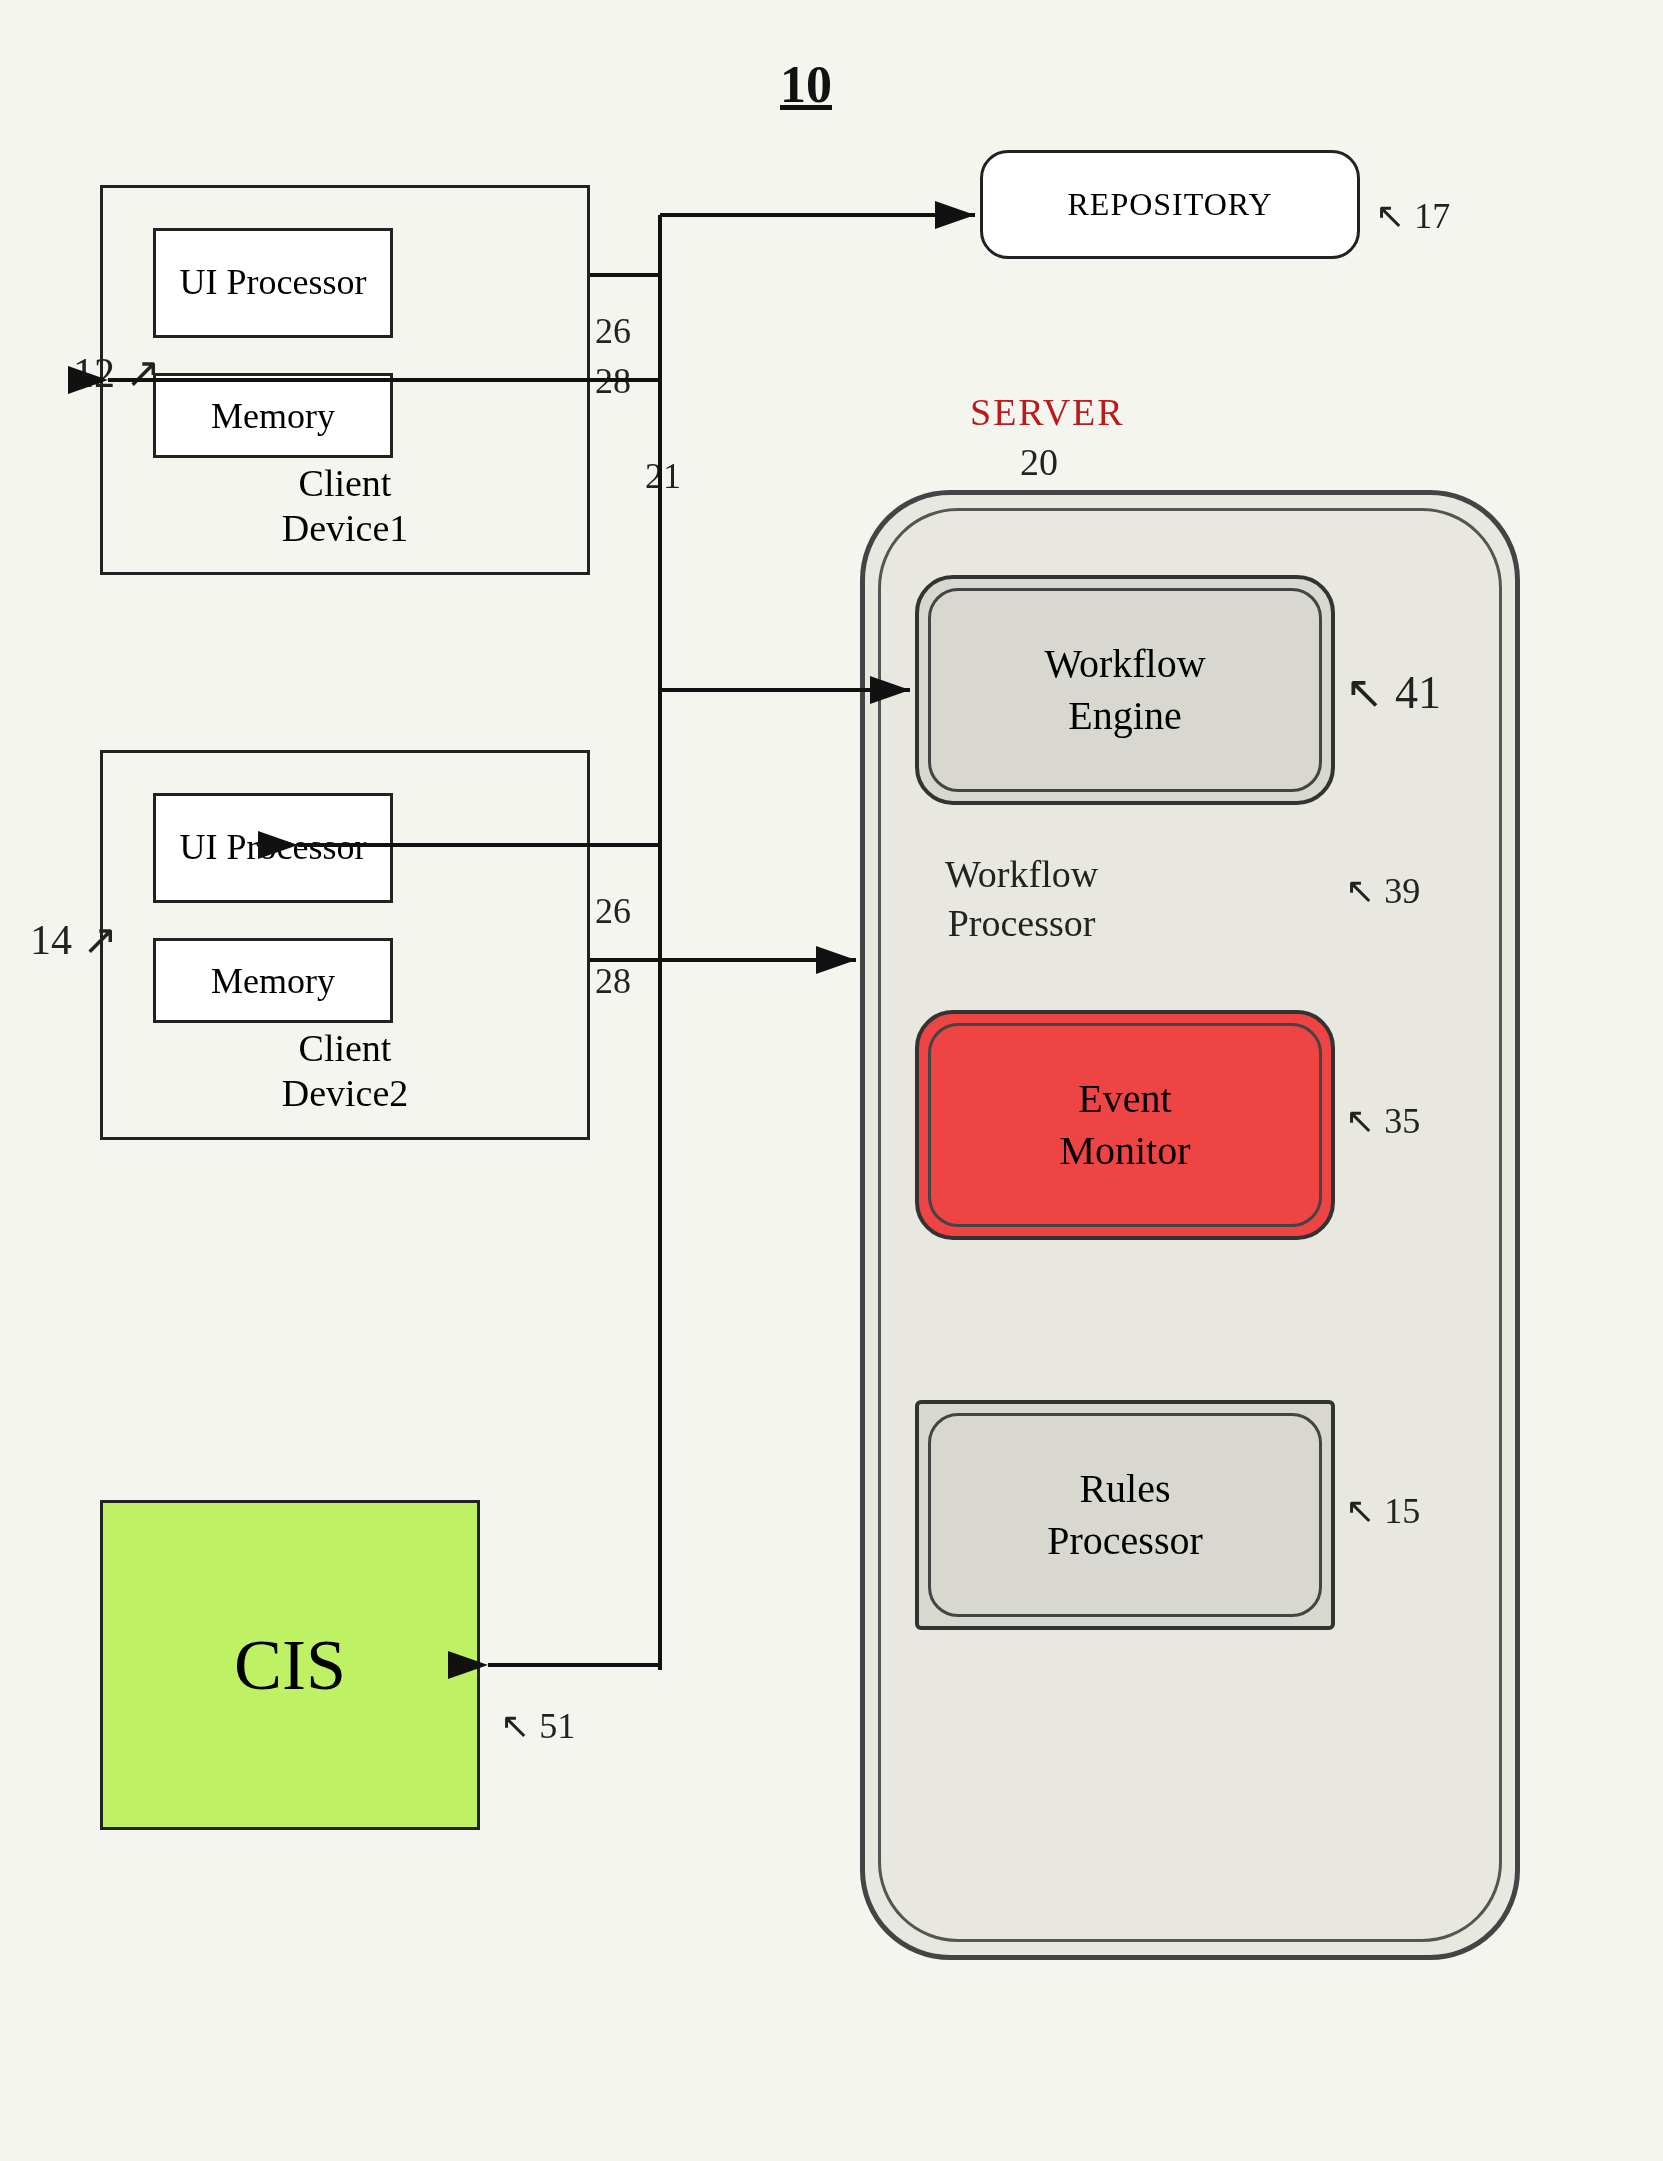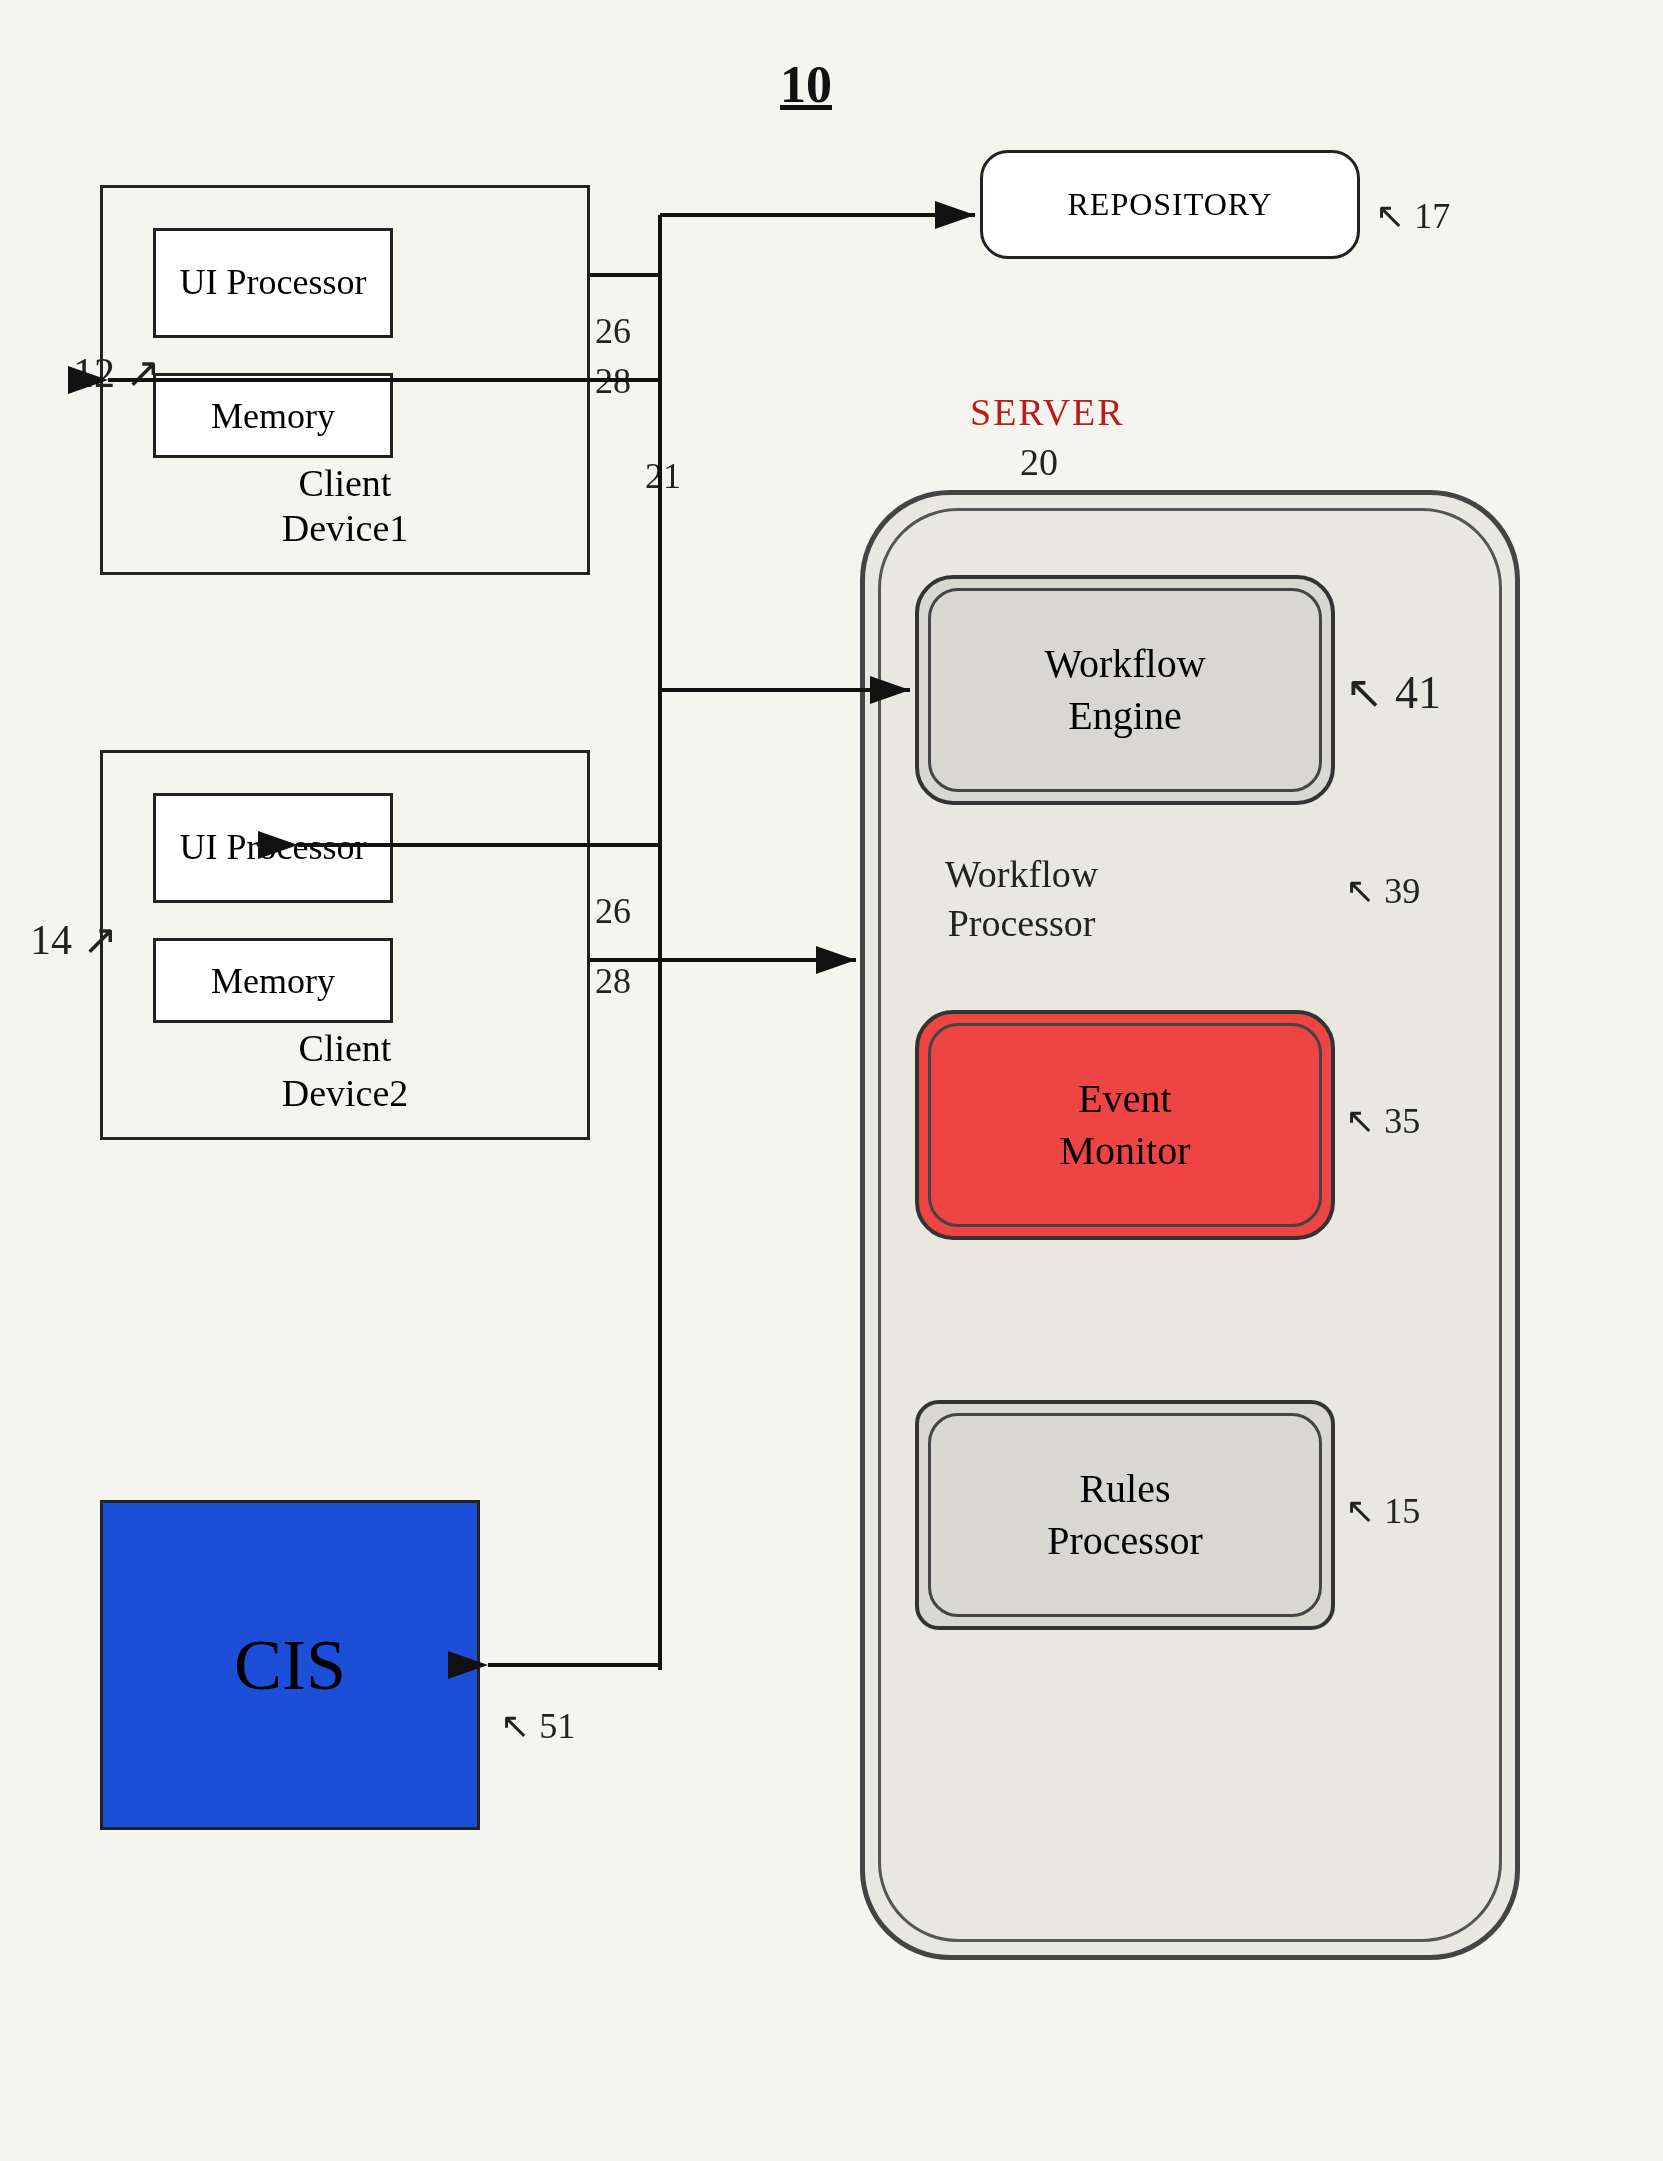--- a/index.html
+++ b/index.html
@@ -186,21 +186,21 @@
     }
 
     
     .cis-box {
       position: absolute;
       top: 1500px;
       left: 100px;
       width: 380px;
       height: 330px;
       border: 3px solid #222;
-      background: #1d4ed8;
+      background: #bef264;
       display: flex;
       align-items: center;
       justify-content: center;
       font-size: 72px;
       font-weight: normal;
     }
 
     
     .label-51 {
       position: absolute;
@@ -377,21 +377,21 @@
     }
 
     
     .rules-processor-box {
       position: absolute;
       top: 1400px;
       left: 915px;
       width: 420px;
       height: 230px;
       border: 4px solid #333;
-      border-radius: 24px;
+      border-radius: 6px;
       background: #d8d8d0;
       display: flex;
       align-items: center;
       justify-content: center;
       font-size: 40px;
       text-align: center;
       line-height: 1.3;
     }
 
     .rules-processor-inner {

